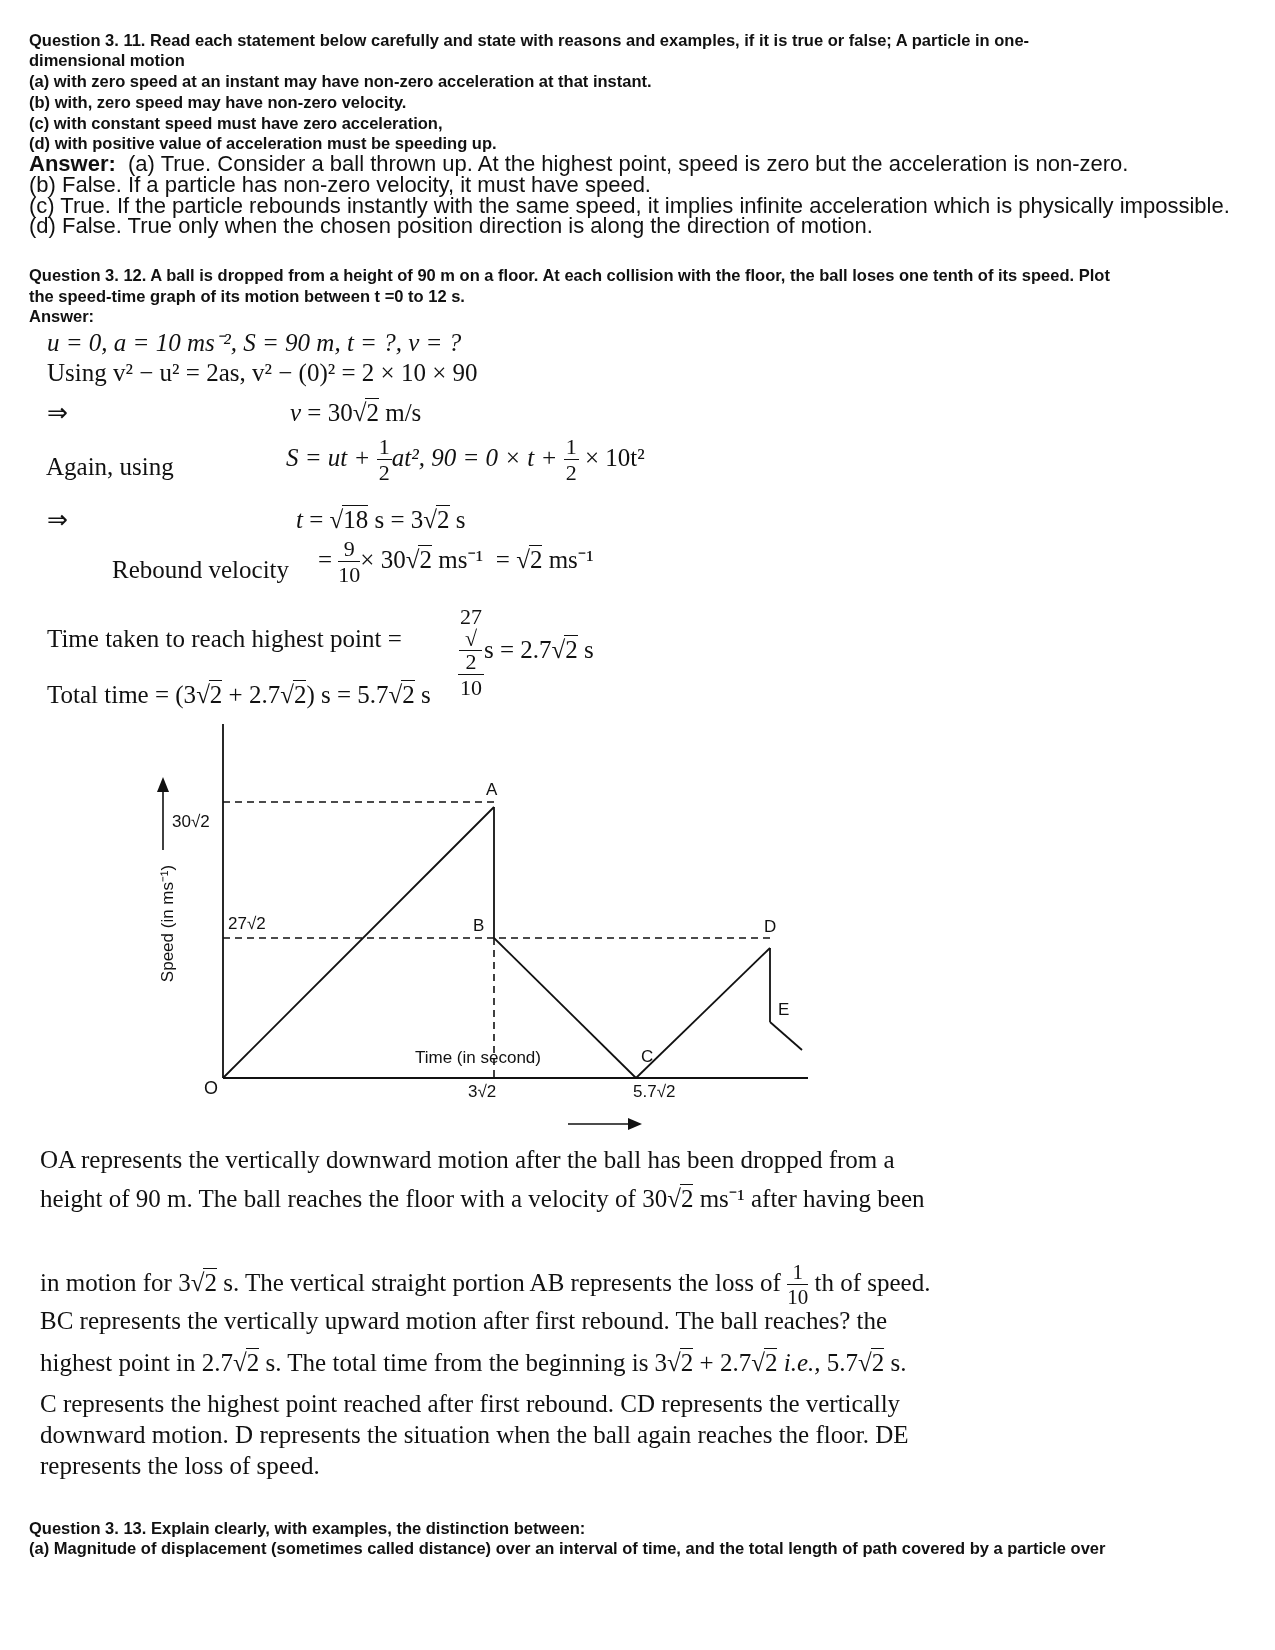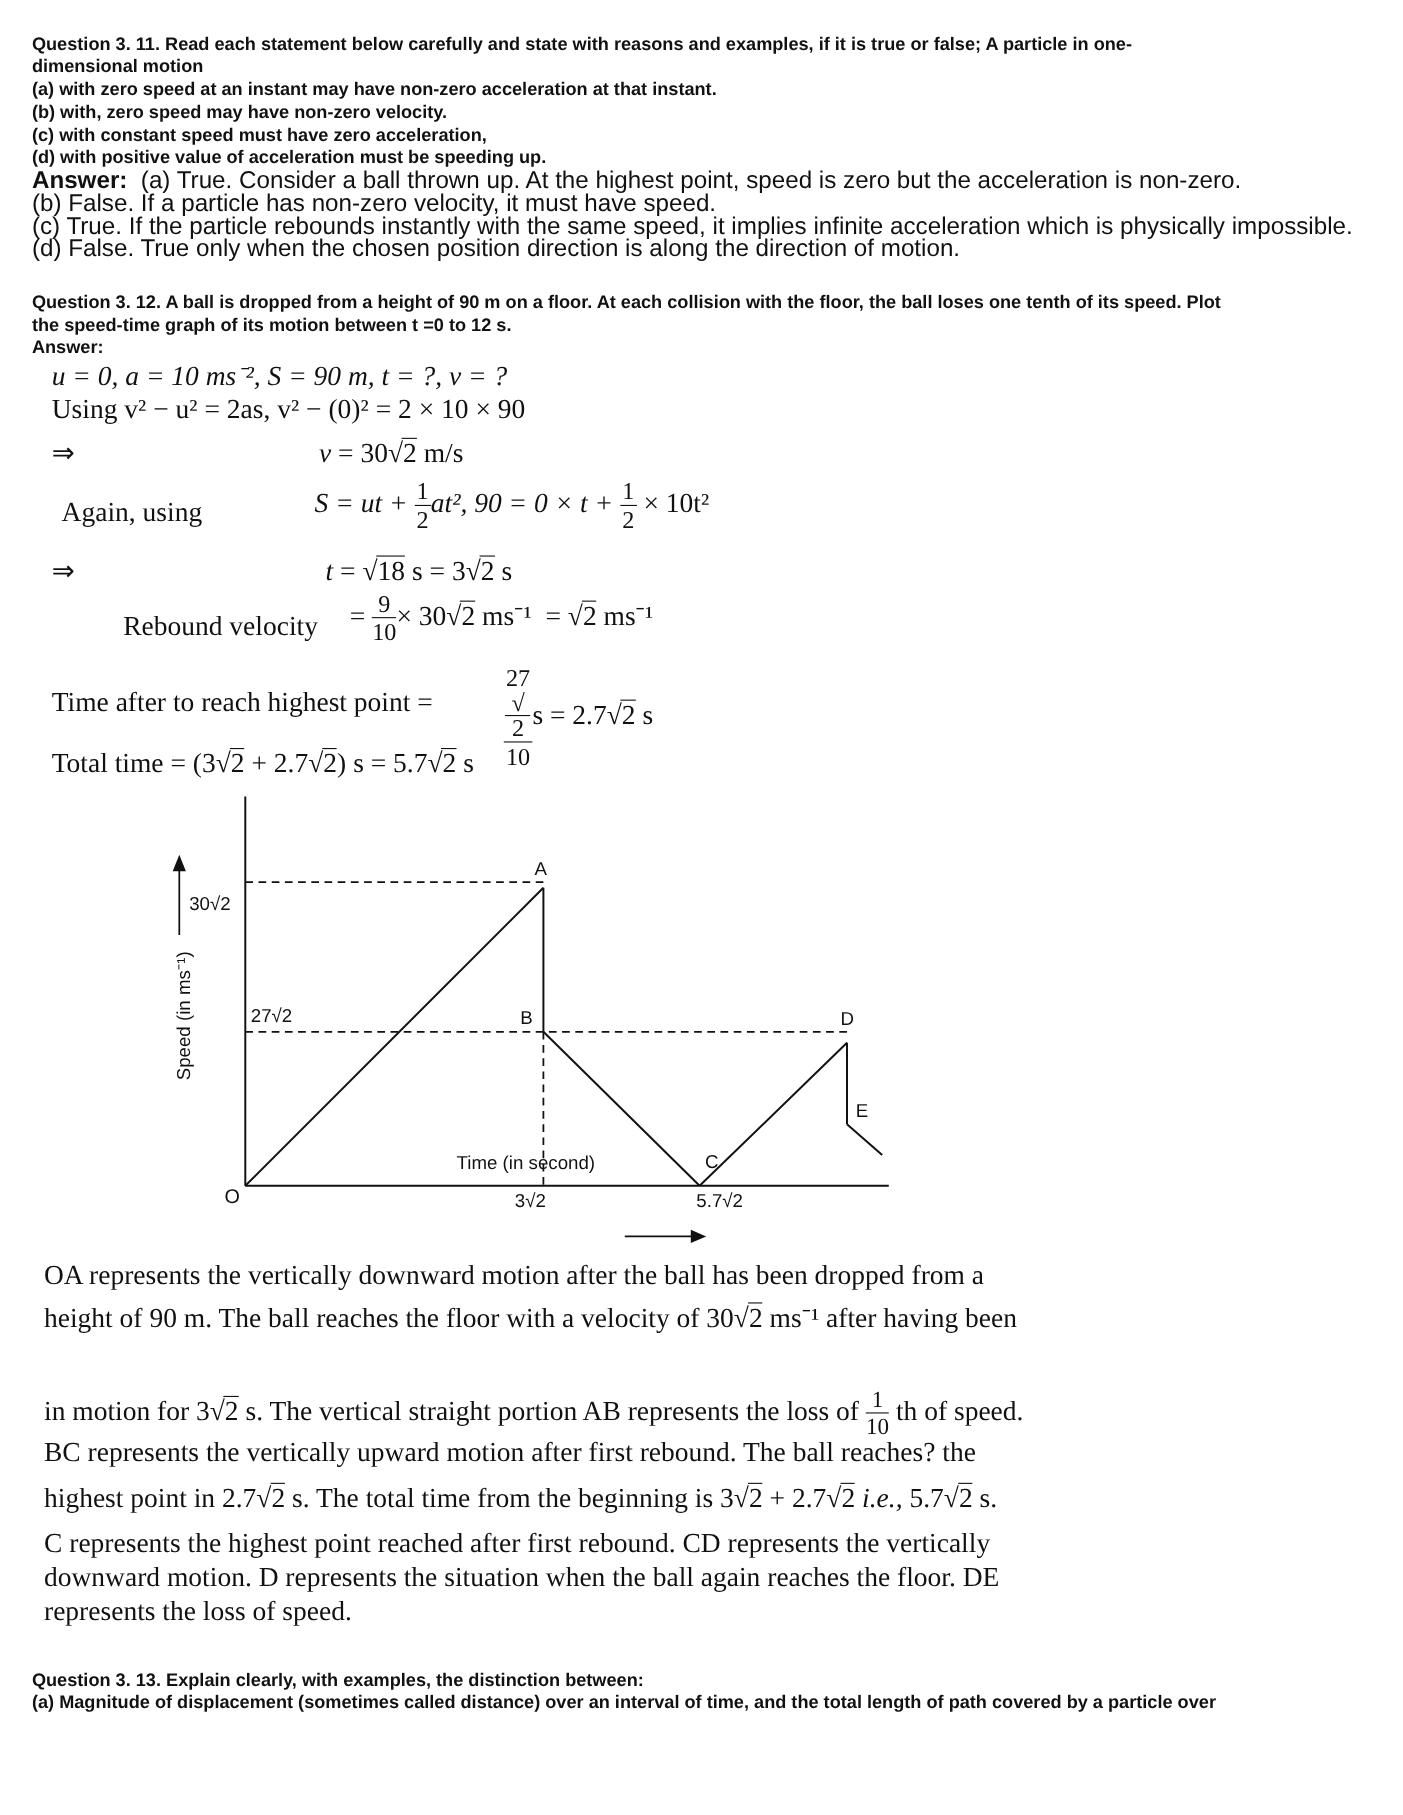--- a/index.html
+++ b/index.html
@@ -43,21 +43,21 @@
 <div class="abs serif m it" style="left:47px; top:328px;">u = 0, a = 10 ms⁻², S = 90 m, t = ?, v = ?</div>
 <div class="abs serif m" style="left:47px; top:358px;">Using v² − u² = 2as, v² − (0)² = 2 × 10 × 90</div>
 
 <div class="abs serif m" style="left:47px; top:398px;">⇒</div>
 <div class="abs serif m" style="left:290px; top:398px;">
   <span class="it">v</span> = 
   <span>30</span>√<span class="sqrt">2</span>
   <span>m/s</span>
 </div>
 
-<div class="abs serif m" style="left:56px; top:452px;">Again, using</div>
+<div class="abs serif m" style="left:46px; top:452px;">Again, using</div>
 <div class="abs serif m" style="left:286px; top:436px;">
   <span class="it">S = ut +</span>
   <span class="frac" style="font-size:22px;"><span class="num">1</span><span class="den">2</span></span><span class="it">at², 90 = 0 × t +</span>
   <span class="frac" style="font-size:22px;"><span class="num">1</span><span class="den">2</span></span>
   <span>× 10t²</span>
 </div>
 
 <div class="abs serif m" style="left:47px; top:505px;">⇒</div>
 <div class="abs serif m" style="left:296px; top:505px;">
   <span class="it">t</span> = √<span class="sqrt">18</span>
@@ -66,21 +66,21 @@
 </div>
 
 <div class="abs serif m" style="left:112px; top:555px;">Rebound velocity</div>
 <div class="abs serif m" style="left:318px; top:538px;">
   = <span class="frac" style="font-size:22px;"><span class="num">9</span><span class="den">10</span></span><span>× 30</span>√<span class="sqrt">2</span>
   <span>ms⁻¹</span>
   &nbsp;= √<span class="sqrt">2</span>
   <span>ms⁻¹</span>
 </div>
 
-<div class="abs serif m" style="left:47px; top:624px;">Time after to reach highest point =</div>
+<div class="abs serif m" style="left:47px; top:624px;">Time taken to reach highest point =</div>
 <div class="abs serif m" style="left:458px; top:606px;">
   <span class="frac" style="font-size:22px;"><span class="num"><span>27</span>√<span class="sqrt">2</span></span><span class="den">10</span></span><span>s</span>
   <span>= 2.7</span>√<span class="sqrt">2</span>
   <span>s</span>
 </div>
 
 <div class="abs serif m" style="left:47px; top:680px;">
   <span>Total time =</span>
   <span>(3</span>√<span class="sqrt">2</span>
   <span>+ 2.7</span>√<span class="sqrt">2</span><span>) s =</span>

